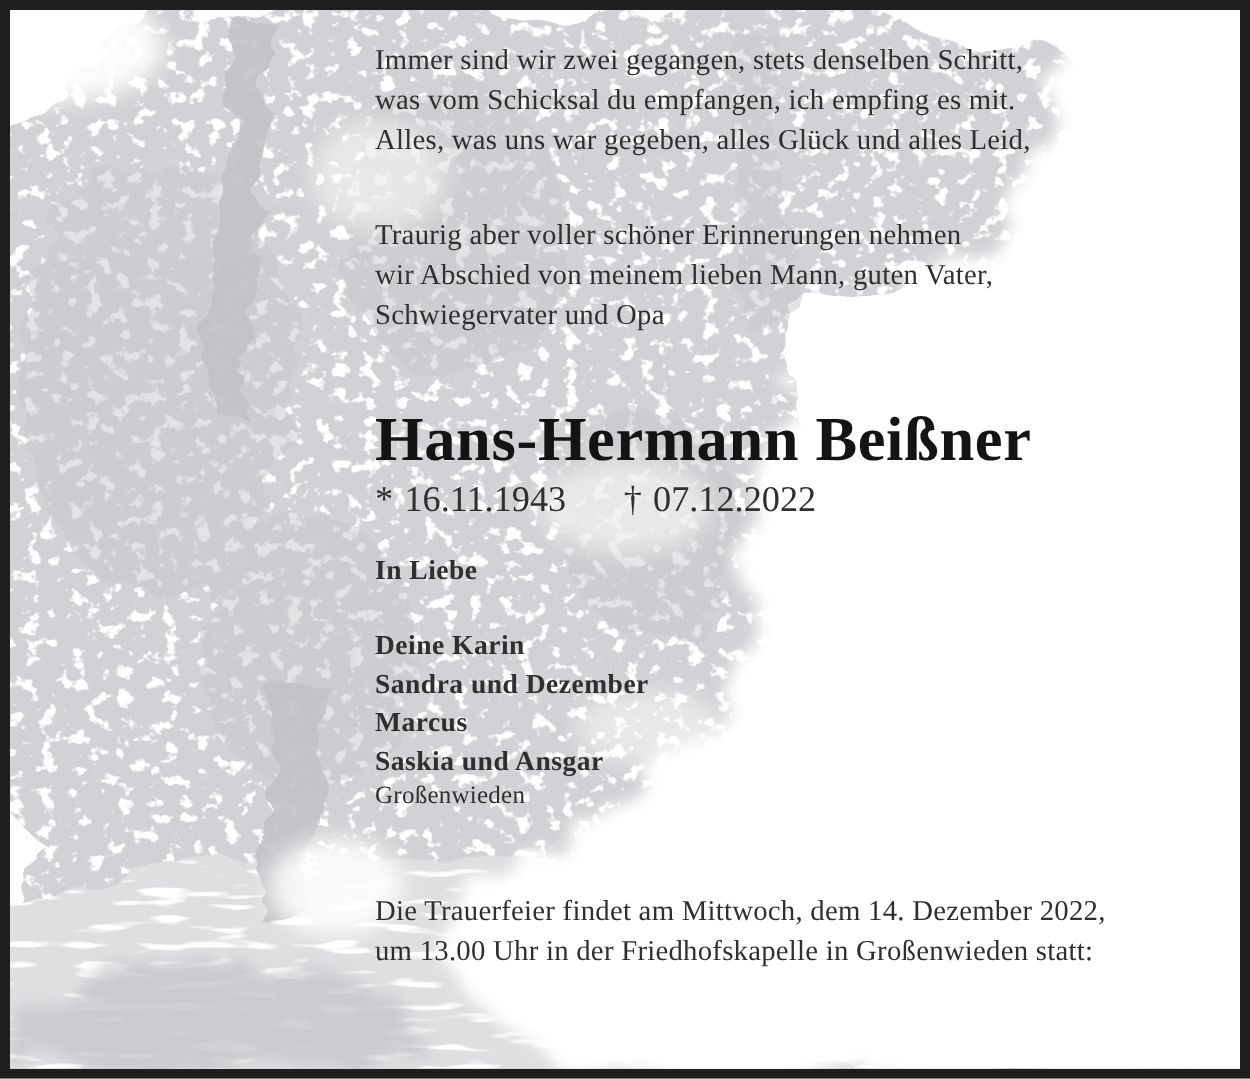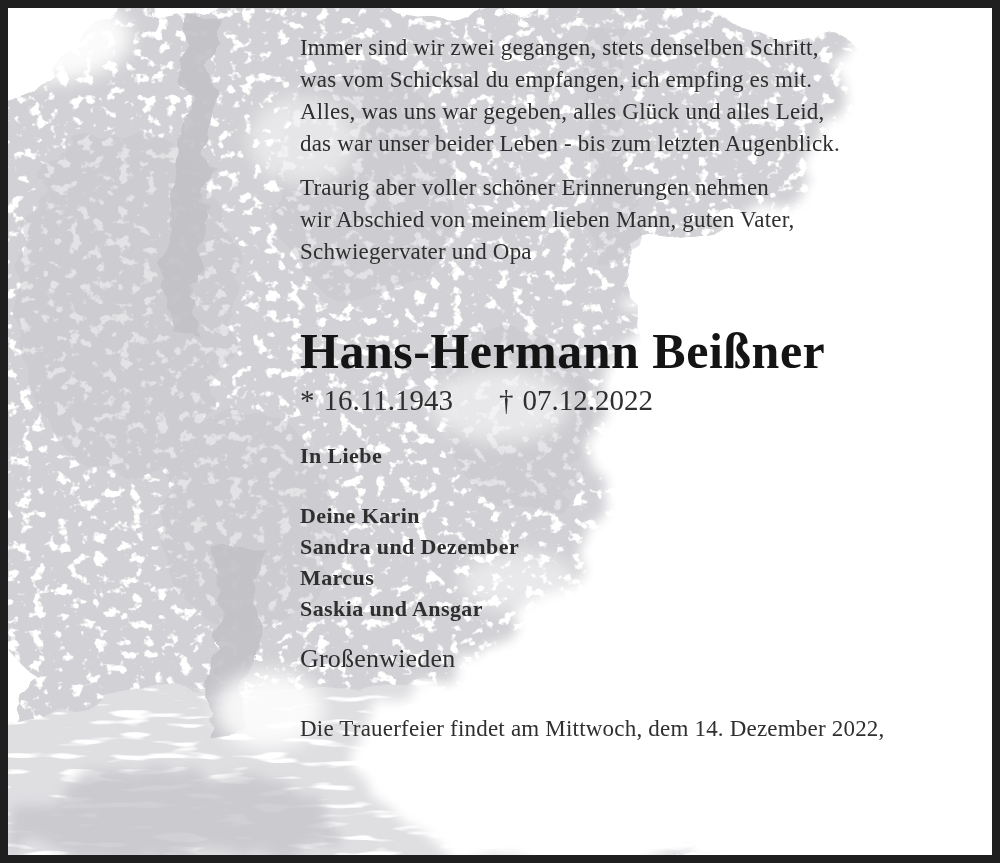--- a/index.html
+++ b/index.html
@@ -23,21 +23,21 @@
   .wht{fill:#ffffff;}
   .txt{position:absolute;left:292px;white-space:nowrap;}
   .poem{top:24px;font-size:23px;line-height:32px;letter-spacing:.2px;}
   .intro{top:164px;font-size:23px;line-height:32px;letter-spacing:.2px;}
   .name{top:318px;margin:0;font-size:50px;line-height:50px;font-weight:bold;
         color:var(--name-ink,#141414);letter-spacing:.5px;}
   .dates{top:376px;font-size:29px;line-height:33px;display:flex;gap:46px;}
   .dates .sym{margin-right:9px;}
   .salutation{top:437px;font-size:22px;line-height:22px;font-weight:bold;letter-spacing:.4px;}
   .mourners{top:492px;font-size:22px;line-height:31px;font-weight:bold;letter-spacing:.4px;}
-  .place{top:639px;font-size:26px;line-height:23px;letter-spacing:.2px;text-align:center;}
+  .place{top:617px;font-size:20px;line-height:23px;letter-spacing:.2px;text-align:center;}
   .funeral{top:705px;font-size:23px;line-height:32px;letter-spacing:.2px;}
 </style>
 </head>
 <body>
 
 <div class="sheet">
 
   <svg class="bg" viewBox="0 0 1000 863" preserveAspectRatio="none" aria-hidden="true">
     <defs>
       <filter id="mottle" x="-15%" y="-15%" width="130%" height="130%">
@@ -123,21 +123,20 @@
          C603,455 605,430 608,410 C611,385 613,362 618,345
          C628,322 638,308 648,295 C668,278 685,265 700,255
          C725,240 750,228 772,215 C795,200 812,185 822,165
          C835,140 842,115 846,90 C852,55 856,25 858,-10 Z"></path>
   </svg>
 
   <div class="txt poem">
     <div>Immer sind wir zwei gegangen, stets denselben Schritt,</div>
     <div>was vom Schicksal du empfangen, ich empfing es mit.</div>
     <div>Alles, was uns war gegeben, alles Glück und alles Leid,</div>
-    <div>das war unser beider Leben - bis zum letzten Augenblick.</div>
   </div>
 
   <div class="txt intro">
     <div>Traurig aber voller schöner Erinnerungen nehmen</div>
     <div>wir Abschied von meinem lieben Mann, guten Vater,</div>
     <div>Schwiegervater und Opa</div>
   </div>
 
   <h1 class="txt name">Hans-Hermann Beißner</h1>
 
@@ -156,15 +155,16 @@
     <div>Deine Karin</div>
     <div>Sandra und Dezember</div>
     <div>Marcus</div>
     <div>Saskia und Ansgar</div>
   </div>
 
   <div class="txt place">Großenwieden</div>
 
   <div class="txt funeral">
     <div>Die Trauerfeier findet am Mittwoch, dem 14. Dezember 2022,</div>
+    <div>um 13.00 Uhr in der Friedhofskapelle in Großenwieden statt:</div>
   </div>
 
 </div>
 
 </body></html>

